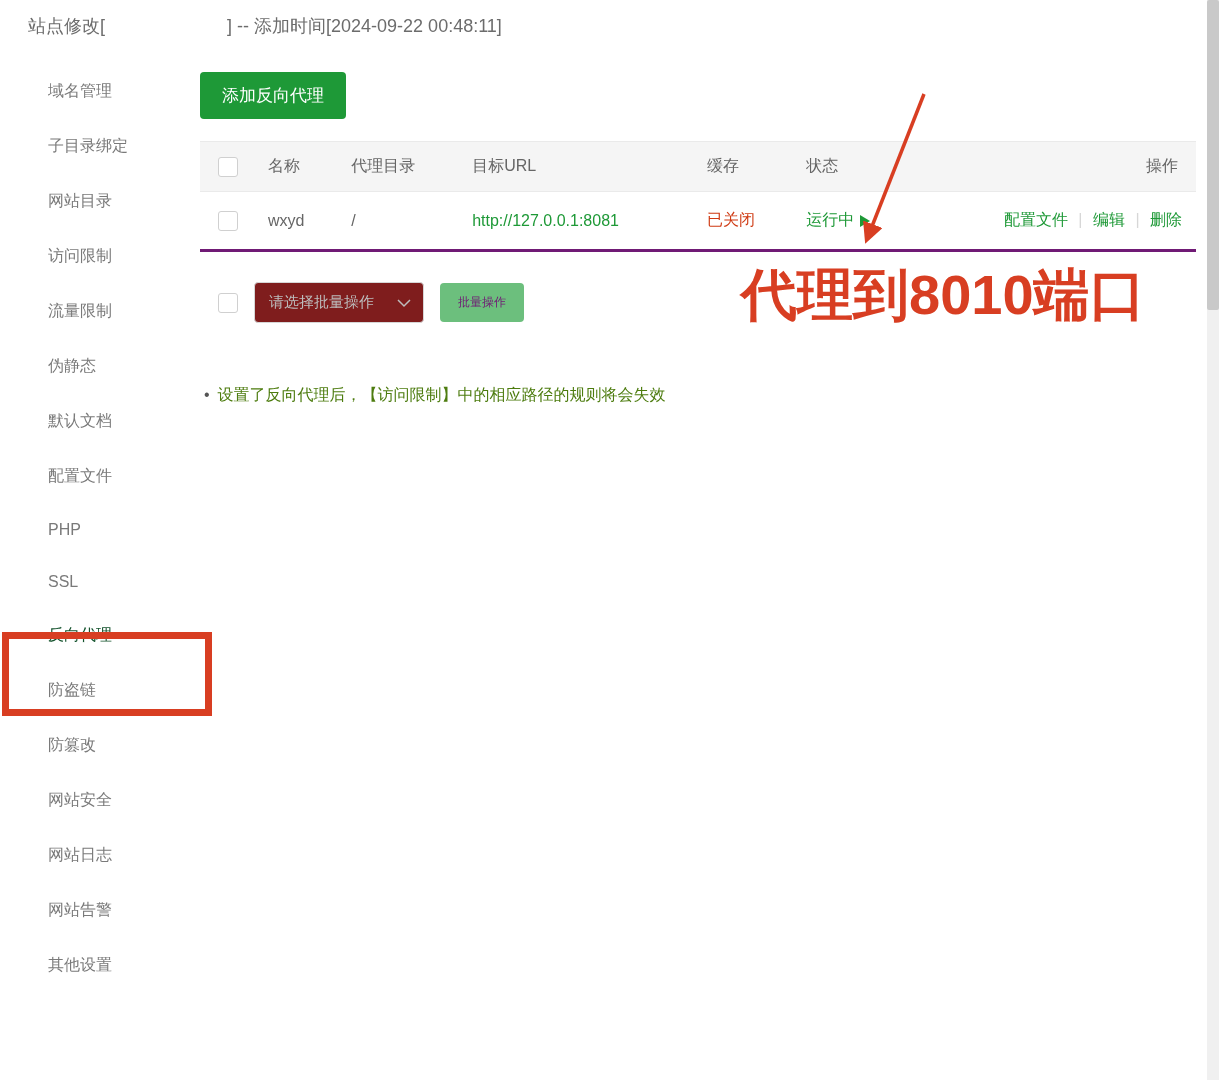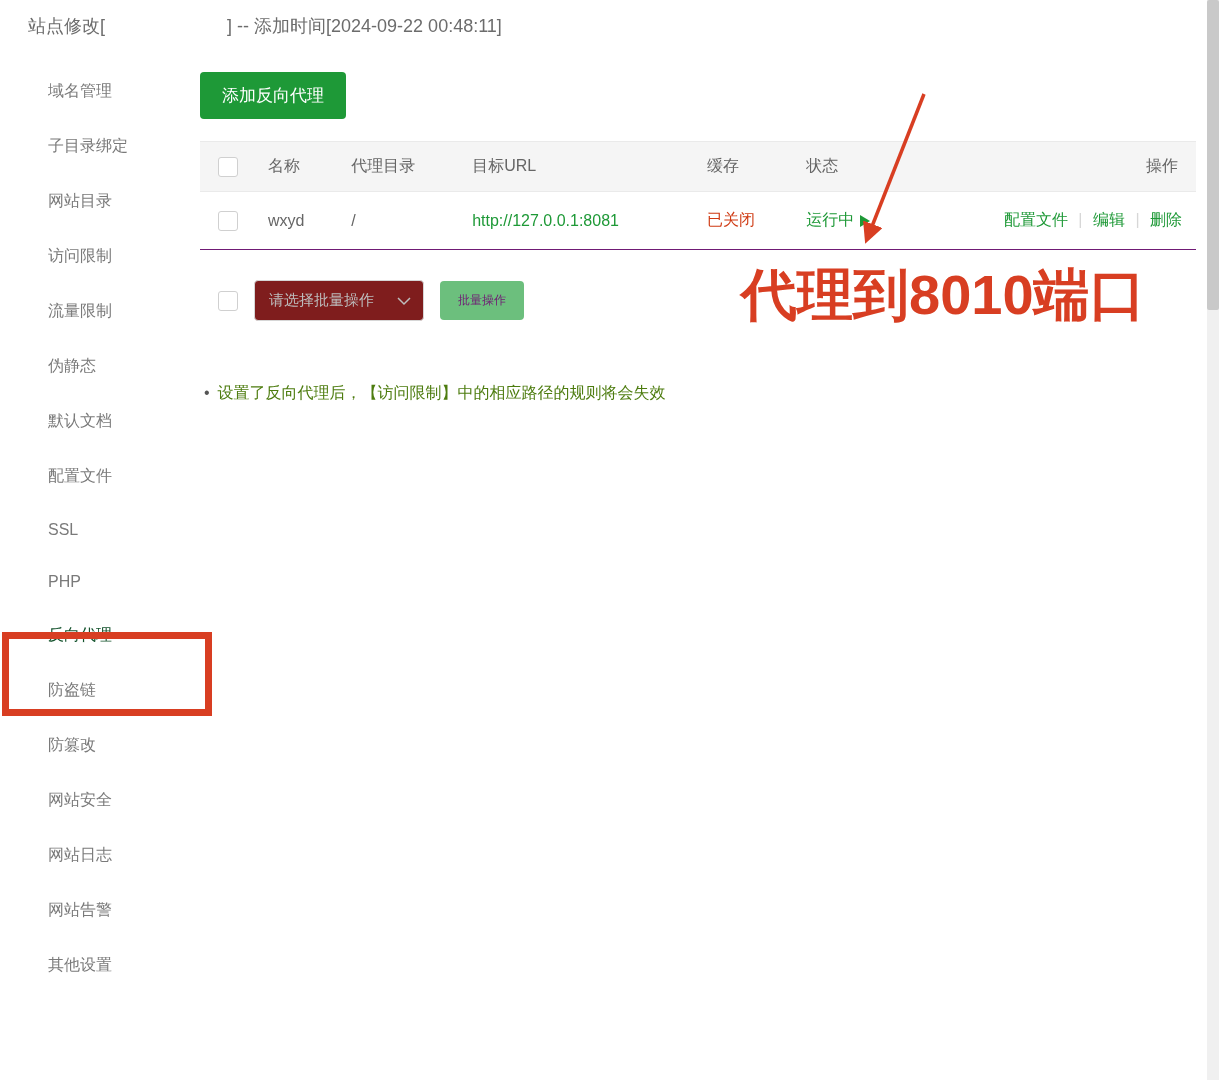--- a/index.html
+++ b/index.html
@@ -85,21 +85,21 @@
       border-top: 1px solid #eaeaea;
       border-bottom: 1px solid #eaeaea;
     }
     .table thead th:first-child { width: 56px; text-align: center; }
     .table thead th.col-ops { text-align: right; padding-right: 18px; }
 
     .table tbody td {
       padding: 18px 12px;
       font-size: 16px;
       color: #666;
-      border-bottom: 1px solid #701a75;
+      border-bottom: 3px solid #701a75;
       vertical-align: middle;
     }
     .table tbody td:first-child { text-align: center; }
 
     .checkbox {
       display: inline-block;
       width: 20px;
       height: 20px;
       border: 1px solid #d0d0d0;
       border-radius: 3px;
@@ -226,22 +226,22 @@
 <div class="container">
   <div class="sidebar">
     <div class="sidebar-item">域名管理</div>
     <div class="sidebar-item">子目录绑定</div>
     <div class="sidebar-item">网站目录</div>
     <div class="sidebar-item">访问限制</div>
     <div class="sidebar-item">流量限制</div>
     <div class="sidebar-item">伪静态</div>
     <div class="sidebar-item">默认文档</div>
     <div class="sidebar-item">配置文件</div>
+    <div class="sidebar-item">PHP</div>
     <div class="sidebar-item">SSL</div>
-    <div class="sidebar-item">PHP</div>
     <div class="sidebar-item active">反向代理</div>
     <div class="sidebar-item">防盗链</div>
     <div class="sidebar-item">防篡改</div>
     <div class="sidebar-item">网站安全</div>
     <div class="sidebar-item">网站日志</div>
     <div class="sidebar-item">网站告警</div>
     <div class="sidebar-item">其他设置</div>
   </div>
 
   <div class="main">

